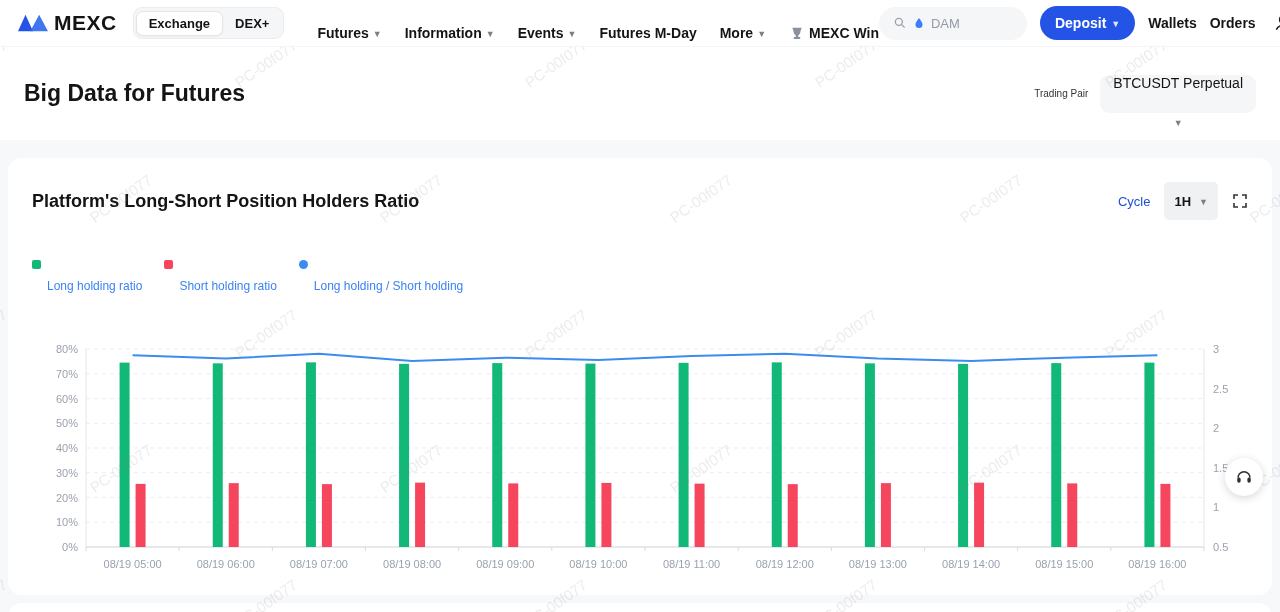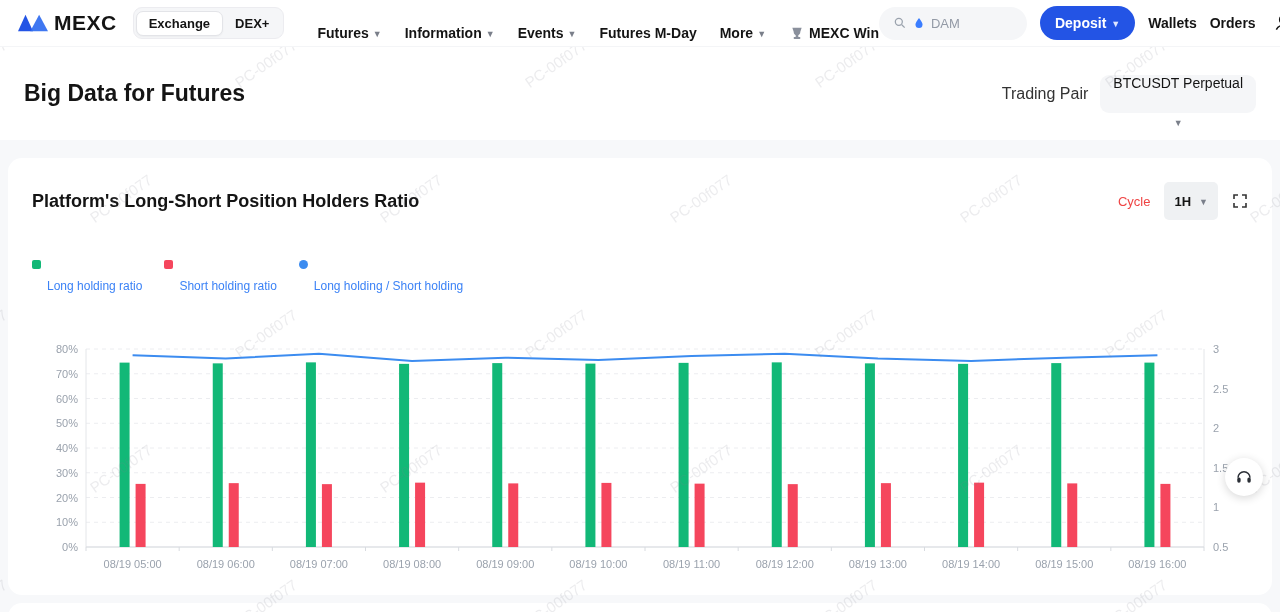--- a/index.html
+++ b/index.html
@@ -39,35 +39,35 @@
   }
   .deposit-btn .caret { color:#dfe6ff; }
   .nav-link { font-size:14px; font-weight:600; cursor:pointer; }
   .icon-btn { display:flex; align-items:center; justify-content:center; width:28px; height:28px; cursor:pointer; }
   
   .page-header {
     background:#fff; height:93px; display:flex; align-items:center; padding:0 24px; position:relative; z-index:2;
   }
   .page-title { font-size:23px; font-weight:600; color:#141414; }
   .pair-wrap { margin-left:auto; display:flex; align-items:center; gap:12px; }
-  .pair-label { font-size:16px; color:#333; }
+  .pair-label { font-size:10px; color:#333; }
   .pair-select {
     display:flex; align-items:center; gap:26px; background:#f5f6f8; border-radius:9px;
     height:38px; padding:0 13px; font-size:14px; font-weight:500; cursor:pointer;flex-direction:column;
   }
   
   .card {
     background:#fff; border-radius:14px; margin:0 8px; padding:24px 24px 18px; position:relative; z-index:1;
   }
   .card-1 { margin-top:18px;text-align:center; }
   .card-2 { margin-top:8px; height:120px; }
   .card-head { display:flex; align-items:center; }
   .card-title { font-size:18px; font-weight:700; color:#141414; }
   .card-tools { margin-left:auto; display:flex; align-items:center; gap:14px; }
-  .cycle-label { font-size:13px; color:#ef4444; }
+  .cycle-label { font-size:13px; color:#1d4ed8; }
   .cycle-select {
     display:flex; align-items:center; gap:8px; background:#eff1f3; border-radius:5px;
     height:38px; padding:0 10px; font-size:13px; font-weight:600; cursor:pointer;
   }
   .expand-btn { display:flex; align-items:center; cursor:pointer; }
   .legend-row { display:flex; align-items:center; gap:22px; margin-top:15px; }
   .legend-item { display:flex; align-items:center; gap:6px; cursor:pointer; }
   .legend-swatch { width:9px; height:9px; border-radius:2px; display:inline-block; }
   .legend-swatch.circle { border-radius:50%; }
   .legend-item span:last-child { font-size:12px; color:#3b82f6;margin-top:44px; }

